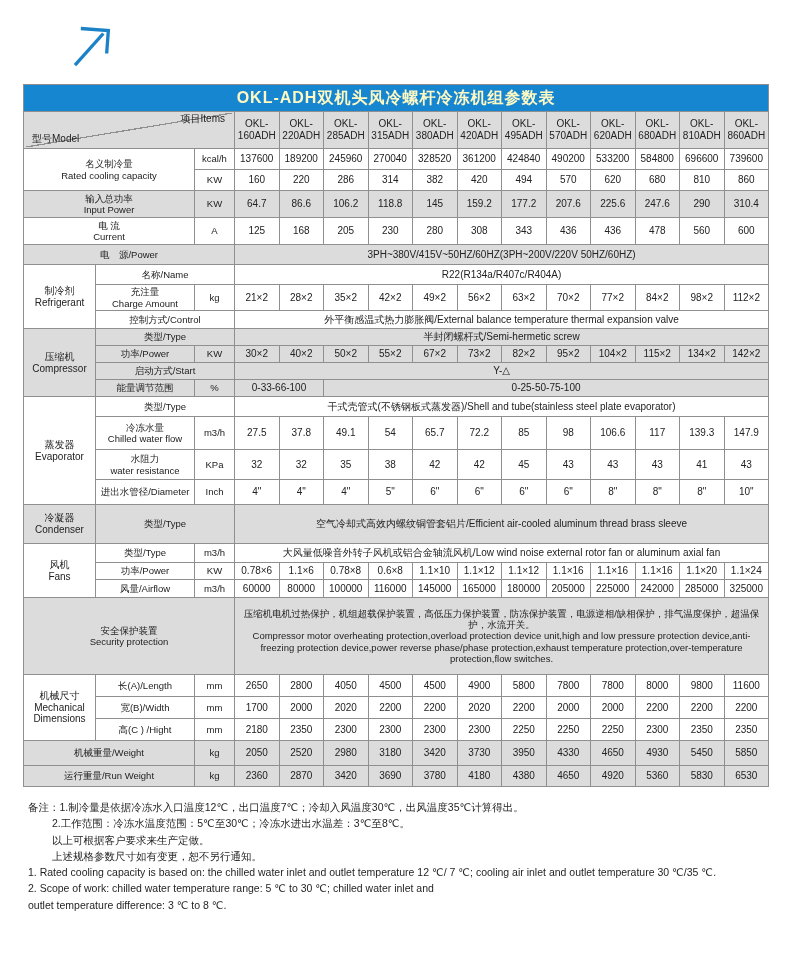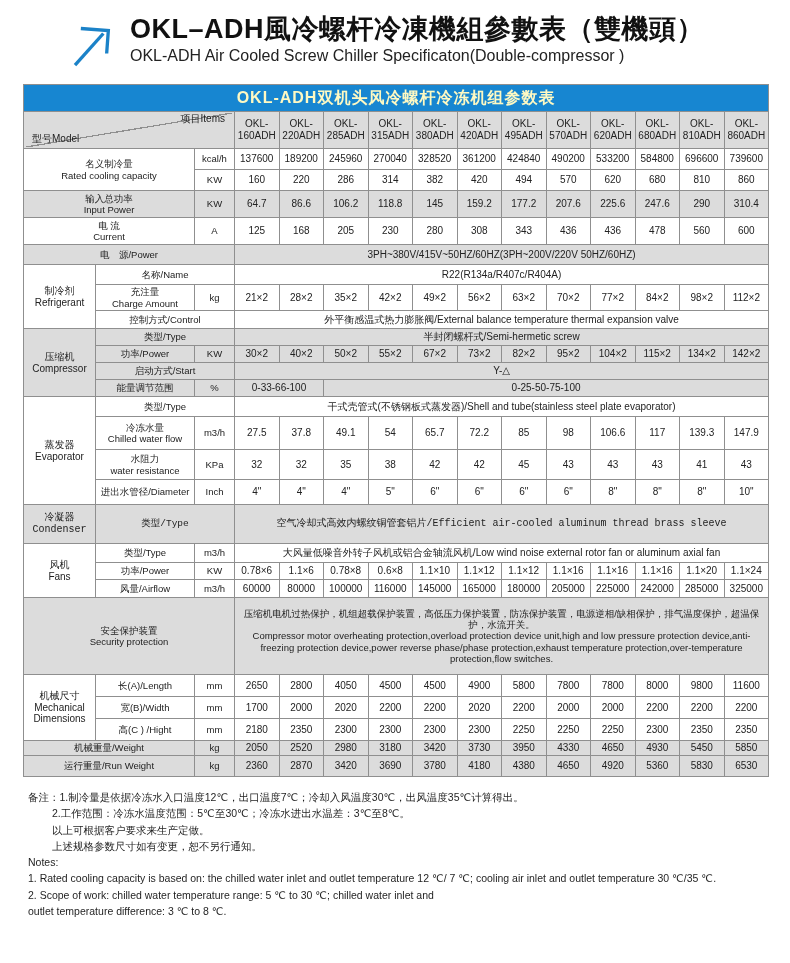--- a/index.html
+++ b/index.html
@@ -51,24 +51,20 @@
   .notes .ind{padding-left:24px;}
 </style>
 </head>
 <body>
 
 <div class="brand">
   <svg width="50" height="52" viewBox="0 0 60 60">
     <path d="M6 53 L40 15" stroke="#1b82c8" stroke-width="4" fill="none"></path>
     <path d="M13 9 L46 11.5 L44 39" stroke="#1b82c8" stroke-width="4" fill="none"></path>
   </svg>
-  <div class="titles">
-    <div class="title-zh">OKL–ADH風冷螺杆冷凍機組參數表（雙機頭）</div>
-    <div class="title-en">OKL-ADH Air Cooled Screw Chiller Specificaton(Double-compressor )</div>
-  </div>
 </div>
 
 <table class="spec">
   <colgroup>
     <col style="width:72px">
       <col style="width:99px">
       <col style="width:40px">
     <col style="width:44.5px">
       <col style="width:44.5px">
       <col style="width:44.5px">
@@ -275,21 +271,21 @@
         <td>5"</td>
         <td>6"</td>
         <td>6"</td>
         <td>6"</td>
         <td>6"</td>
         <td>8"</td>
         <td>8"</td>
         <td>8"</td>
         <td>10"</td>
       </tr>
-      <tr class="g" style="height: 39px; font-family: Liberation Mono, monospace;">
+      <tr class="g" style="height: 39px;">
         <td class="cat">冷凝器<br>Condenser</td>
         <td colspan="2" class="lab">类型/Type</td>
         <td colspan="12">空气冷却式高效内螺纹铜管套铝片/Efficient air-cooled aluminum thread brass sleeve</td>
       </tr>
       <tr class="w" style="height: 19px;">
         <td rowspan="3" class="cat">风机<br>Fans</td>
         <td class="lab">类型/Type</td>
         <td class="unit">m3/h</td>
         <td colspan="12">大风量低噪音外转子风机或铝合金轴流风机/Low wind noise external rotor fan or aluminum axial fan</td>
       </tr>
@@ -371,21 +367,21 @@
         <td>2300</td>
         <td>2300</td>
         <td>2300</td>
         <td>2250</td>
         <td>2250</td>
         <td>2250</td>
         <td>2300</td>
         <td>2350</td>
         <td>2350</td>
       </tr>
-      <tr class="g" style="height: 15px;">
+      <tr class="g" style="height: 25px;">
         <td colspan="2" class="lab">机械重量/Weight</td>
         <td class="unit">kg</td>
         <td>2050</td>
         <td>2520</td>
         <td>2980</td>
         <td>3180</td>
         <td>3420</td>
         <td>3730</td>
         <td>3950</td>
         <td>4330</td>
@@ -411,17 +407,16 @@
         <td>6530</td>
       </tr>
     </tbody>
 </table>
 
 <div class="notes" id="notes-block">
     <div class="">备注：1.制冷量是依据冷冻水入口温度12℃，出口温度7℃；冷却入风温度30℃，出风温度35℃计算得出。</div>
     <div class="ind">2.工作范围：冷冻水温度范围：5℃至30℃；冷冻水进出水温差：3℃至8℃。</div>
     <div class="ind">以上可根据客户要求来生产定做。</div>
     <div class="ind">上述规格参数尺寸如有变更，恕不另行通知。</div>
-    <div>Notes:</div>
     <div>1. Rated cooling capacity is based on: the chilled water inlet and outlet temperature 12 ℃/ 7 ℃; cooling air inlet and outlet temperature 30 ℃/35 ℃.</div>
     <div>2. Scope of work: chilled water temperature range: 5 ℃ to 30 ℃; chilled water inlet and</div>
     <div>outlet temperature difference: 3 ℃ to 8 ℃.</div>
   </div>
 
 </body></html>

